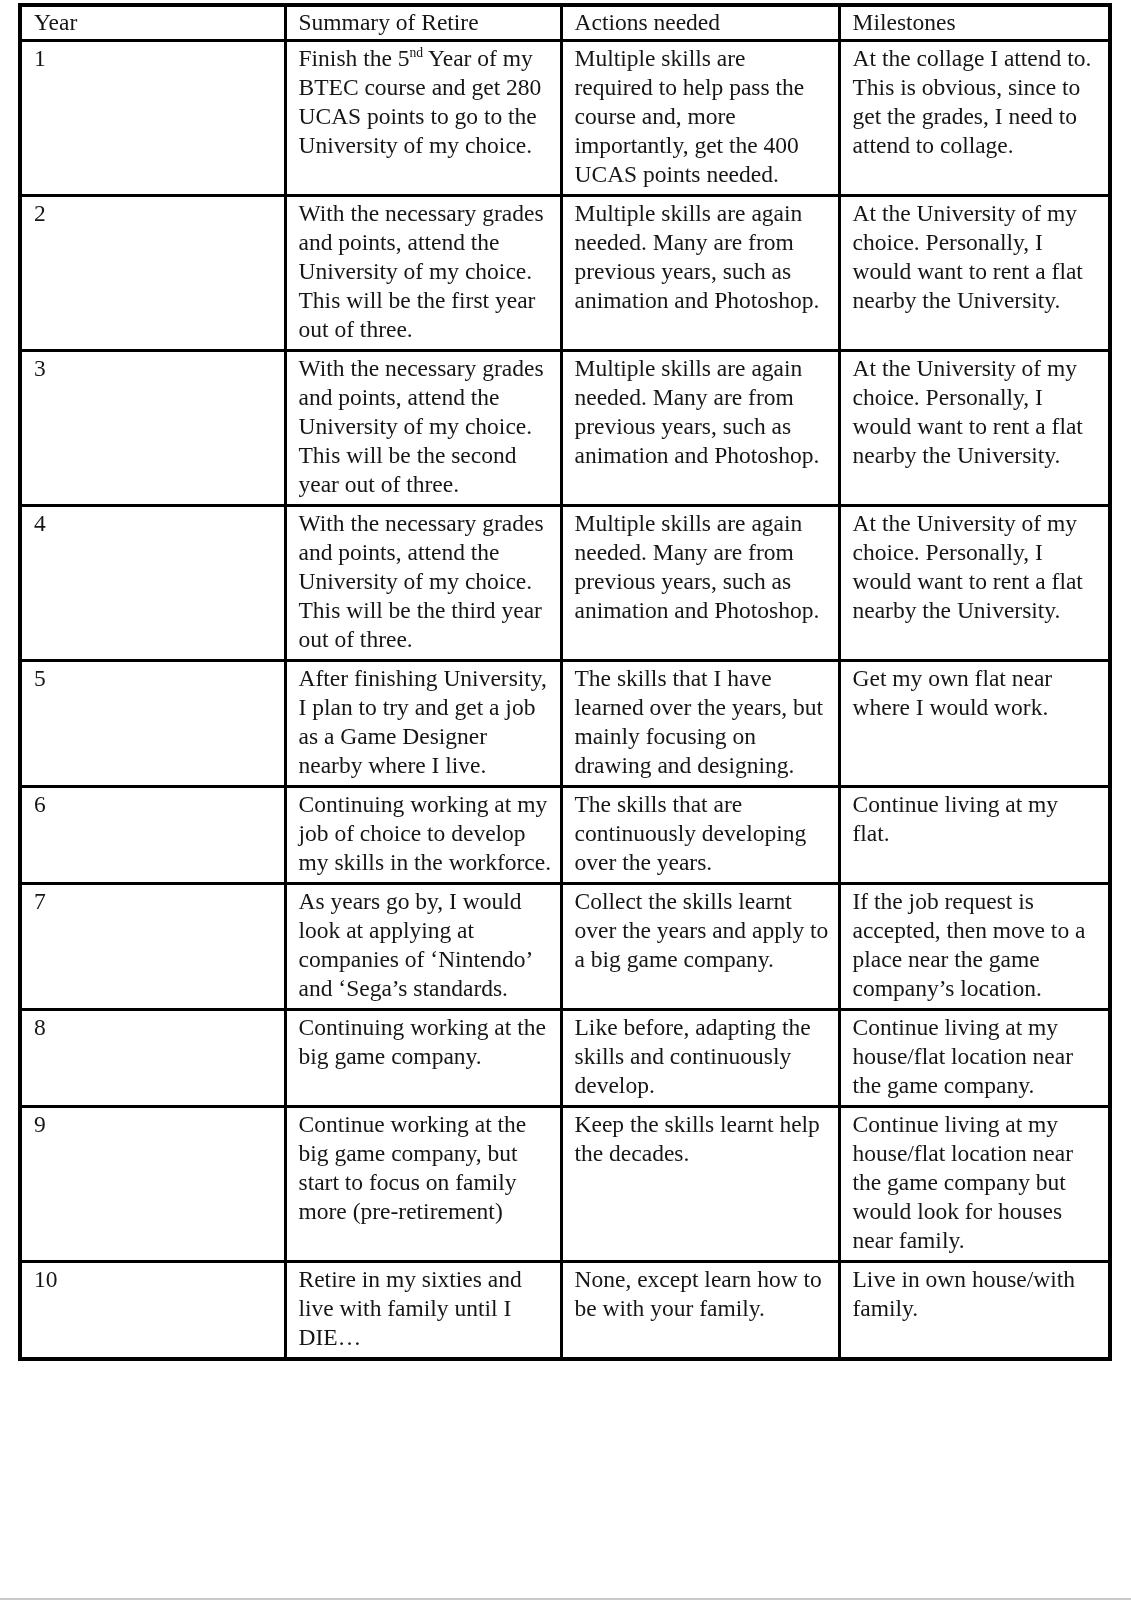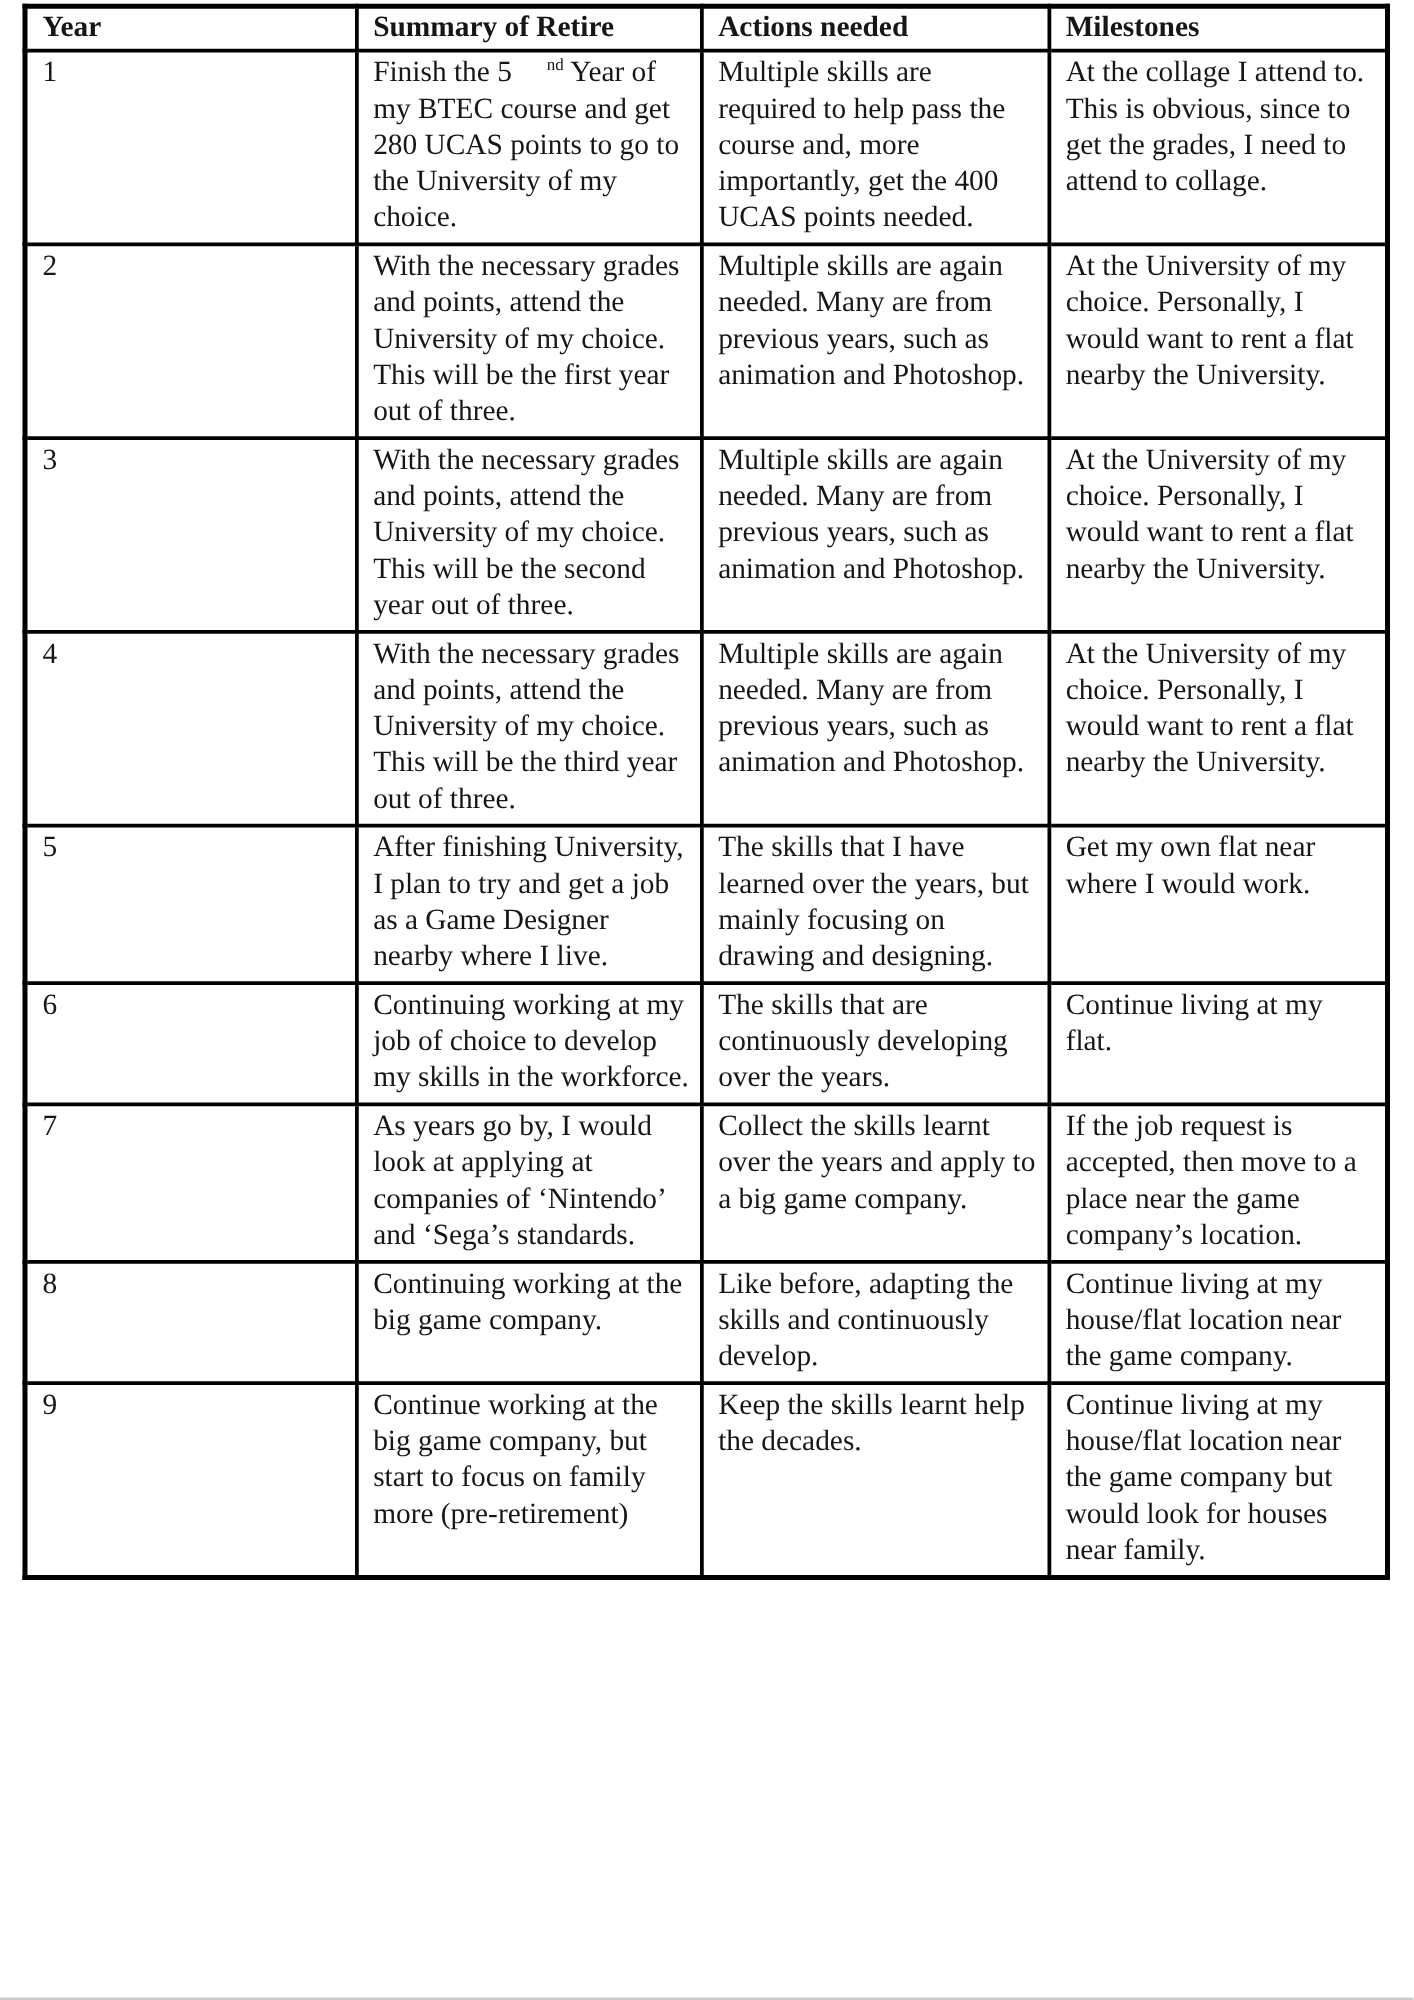--- a/index.html
+++ b/index.html
@@ -33,27 +33,25 @@
     font-weight: normal;
     font-size: 23.5px;
     line-height: 29px;
     padding: 2px 8px 5px 12px;
     word-wrap: break-word;
   }
   .plan-table thead th {
     height: 28px;
     padding-top: 1px;
     padding-bottom: 2px;
-    font-weight: bold;
   }
   .plan-table sup {
     font-size: 0.58em;
     line-height: 0;
     vertical-align: super;
-    margin-left: 28px;
   }
   .page-bottom-edge {
     position: absolute;
     left: 0;
     bottom: 0;
     width: 100%;
     height: 2px;
     background: #c9c9c9;
   }
 </style>
@@ -124,16 +122,22 @@
         <td>Continuing working at the big game company.</td>
         <td>Like before, adapting the skills and continuously develop.</td>
         <td>Continue living at my house/flat location near the game company.</td>
       </tr>
       <tr>
         <td>9</td>
         <td>Continue working at the big game company, but start to focus on family more (pre-retirement)</td>
         <td>Keep the skills learnt help the decades.</td>
         <td>Continue living at my house/flat location near the game company but would look for houses near family.</td>
       </tr>
+      <tr>
+        <td>10</td>
+        <td>Retire in my sixties and live with family until I DIE…</td>
+        <td>None, except learn how to be with your family.</td>
+        <td>Live in own house/with family.</td>
+      </tr>
     </tbody>
   </table>
   <div class="page-bottom-edge"></div>
 </div>
 
 </body></html>

